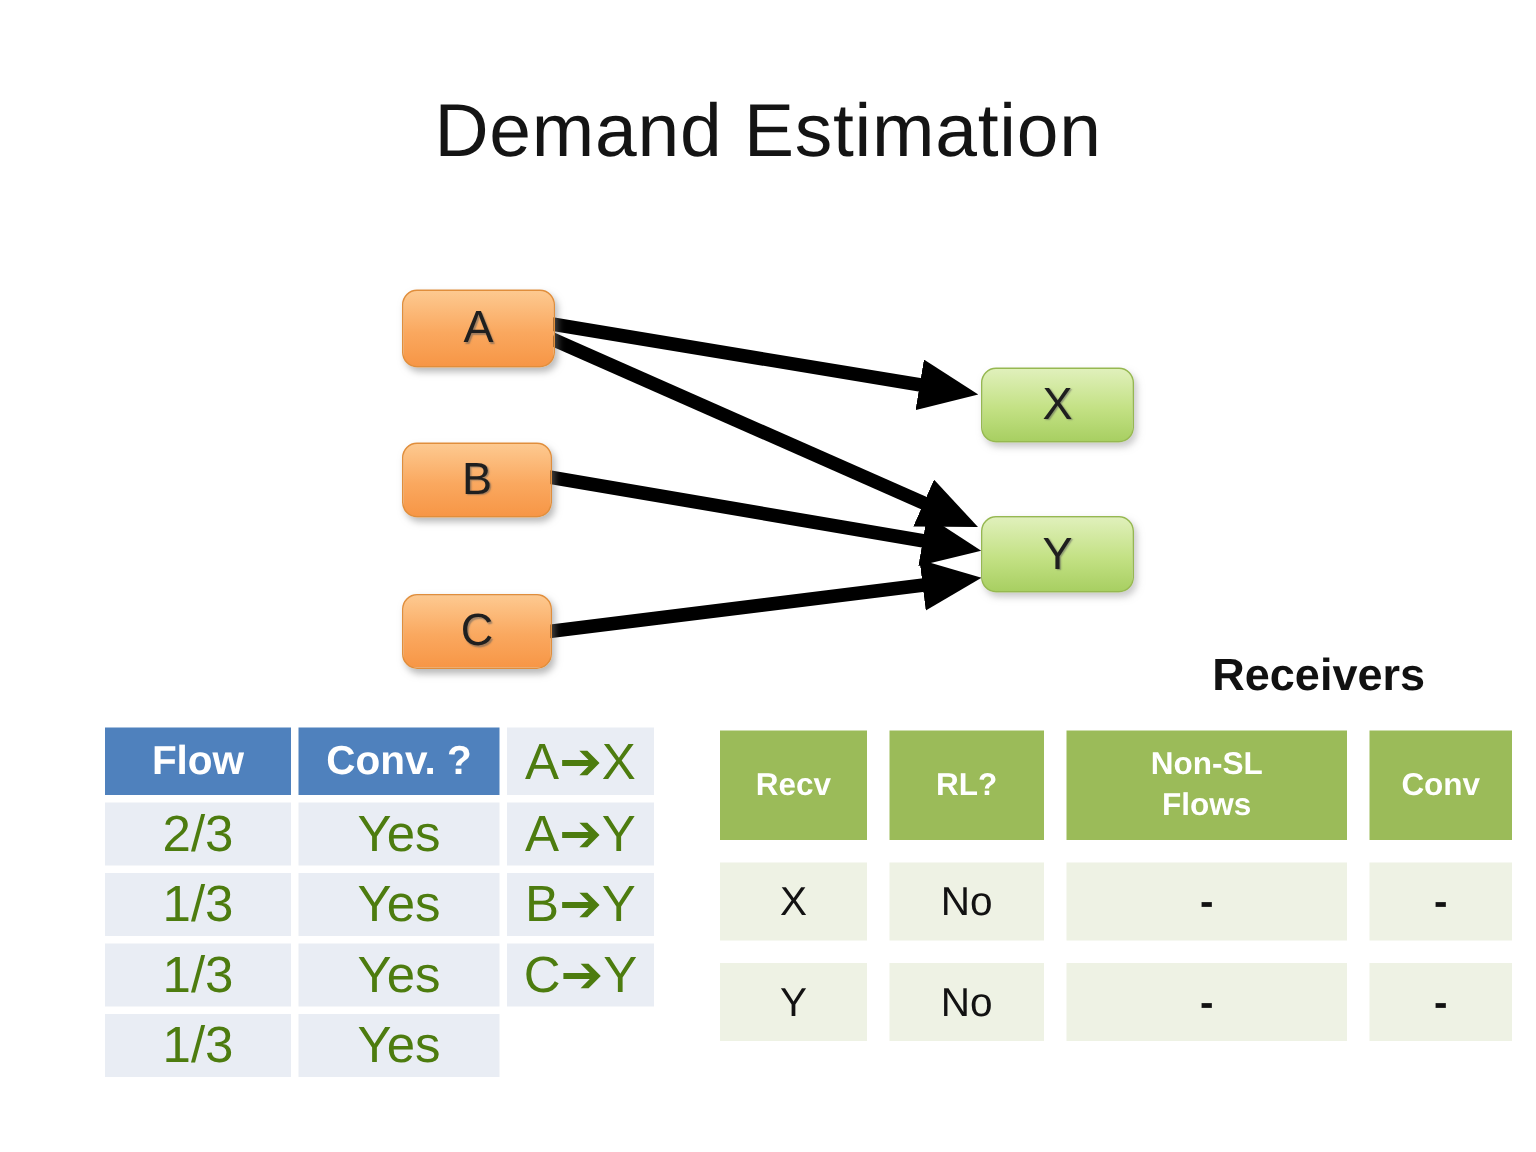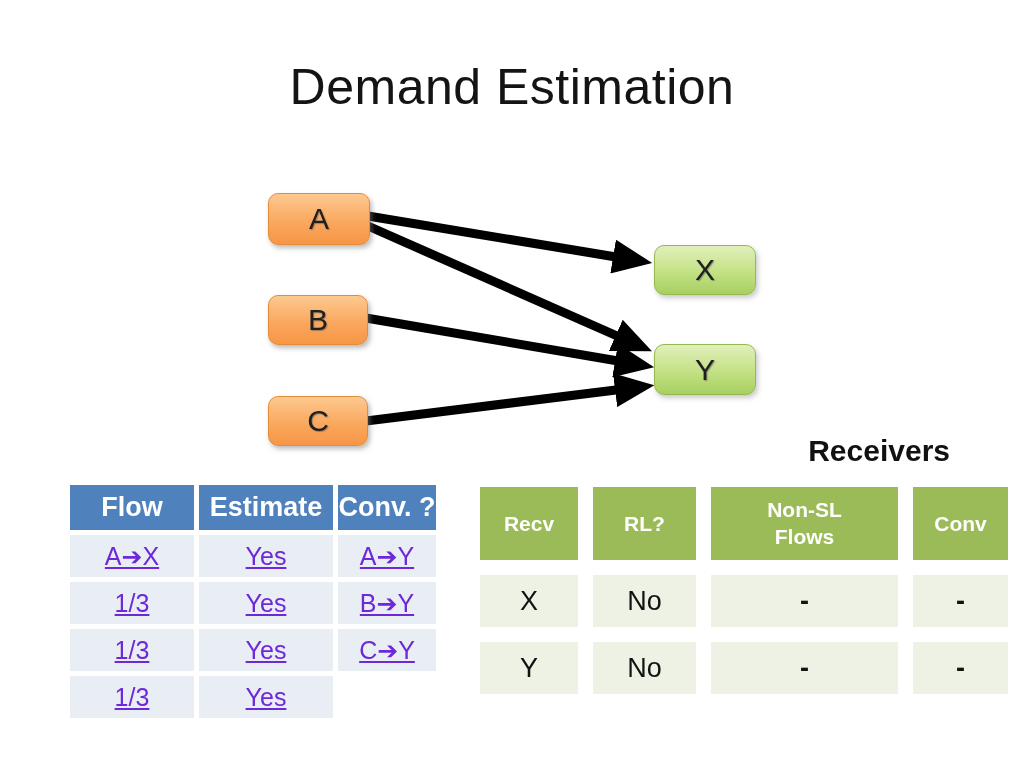--- a/index.html
+++ b/index.html
@@ -84,26 +84,25 @@
     background: var(--flow-header-bg);
     color: #ffffff;
     font-weight: 700;
     font-size: 27px;
     display: flex;
     align-items: center;
     justify-content: center;
   }
   .ftable .bcell {
     background: var(--flow-row-bg);
-    color: #6d28d9;
-    font-size: 25px;
-    display: flex;
-    align-items: center;
-    justify-content: center;
-    text-decoration: underline;
+    color: #4d7c0f;
+    font-size: 34px;
+    display: flex;
+    align-items: center;
+    justify-content: center;
   }
   
   .rtable {
     position: absolute;
     left: 480px;
     top: 487px;
     display: grid;
     grid-template-columns: 98px 103px 187px 95px;
     grid-template-rows: 73px 52px 52px;
     gap: 15px;
@@ -152,24 +151,24 @@
   <div class="node sender" id="node-A">A</div>
   <div class="node sender" id="node-B">B</div>
   <div class="node sender" id="node-C">C</div>
   <div class="node receiver" id="node-X">X</div>
   <div class="node receiver" id="node-Y">Y</div>
 
   <div class="receivers-caption">Receivers</div>
 
   <div class="ftable">
     <div class="hcell">Flow</div>
-    <div class="hcell">Estimate</div>
     <div class="hcell">Conv. ?</div>
 
     <div class="bcell">A➔X</div>
+    <div class="bcell">2/3</div>
     <div class="bcell">Yes</div>
 
     <div class="bcell">A➔Y</div>
     <div class="bcell">1/3</div>
     <div class="bcell">Yes</div>
 
     <div class="bcell">B➔Y</div>
     <div class="bcell">1/3</div>
     <div class="bcell">Yes</div>
 

